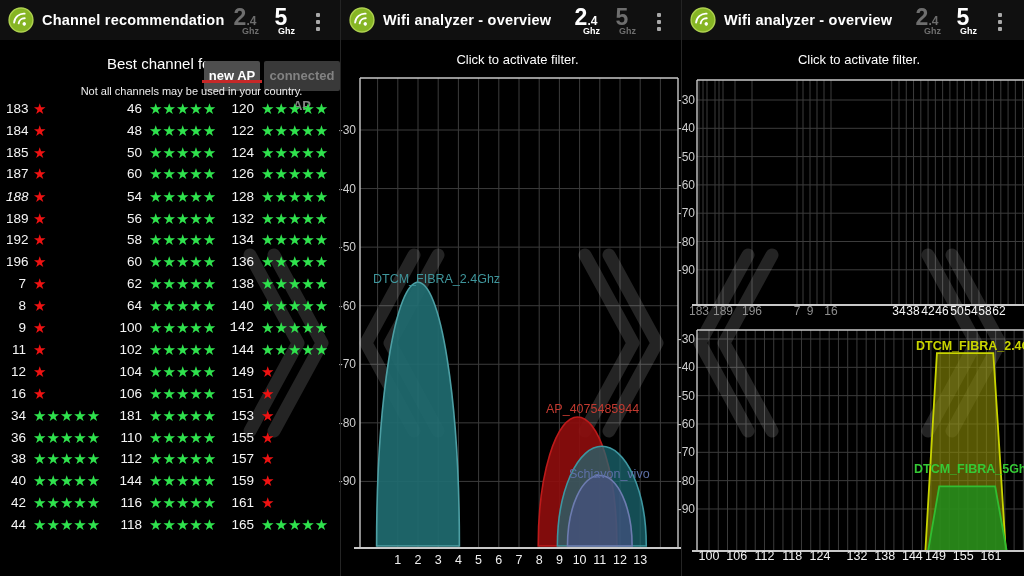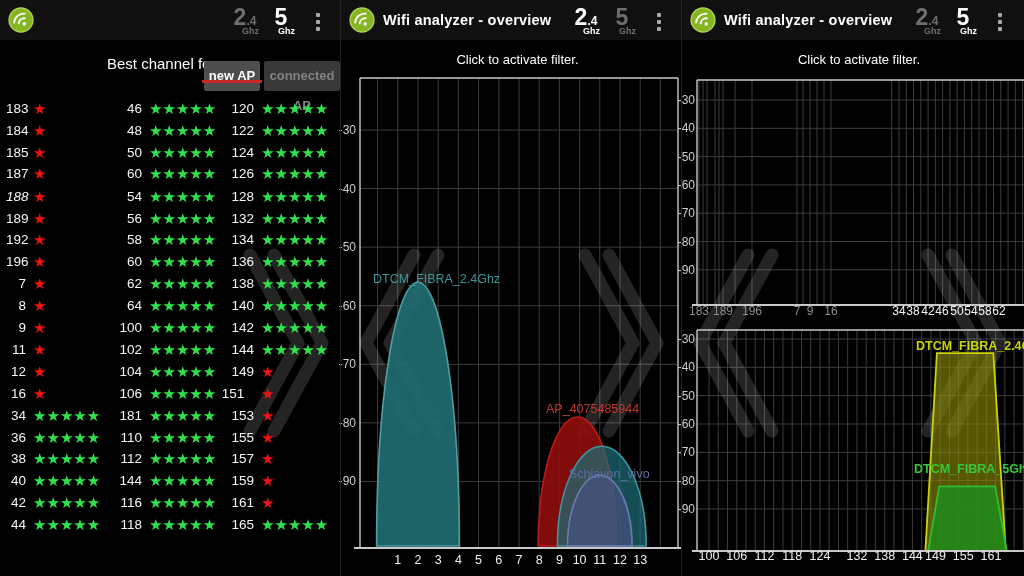--- a/index.html
+++ b/index.html
@@ -246,38 +246,40 @@
     <div class="app-header">
       <svg class="logo" viewBox="0 0 36 36">
         <circle cx="18" cy="18" r="16.5" fill="#86b524"></circle>
         <circle cx="18" cy="18" r="16.5" fill="none" stroke="#aed14f" stroke-width="2"></circle>
         <g transform="rotate(-40 18 18)" stroke="#fff" fill="none" stroke-linecap="round">
           <circle cx="18" cy="25" r="2.4" fill="#fff" stroke="none"></circle>
           <path d="M12.5 19.5 A8 8 0 0 1 23.5 19.5" stroke-width="2.6"></path>
           <path d="M8.5 14.5 A13.5 13.5 0 0 1 27.5 14.5" stroke-width="2.6"></path>
         </g>
       </svg>
+      <span class="app-title">Channel recommendation</span>
       <div class="band band-24">
         <span class="bnum">2</span><span class="bsub">.4</span>
         <div class="bunit">Ghz</div>
       </div>
       <div class="band band-5 active">
         <span class="bnum">5</span>
         <div class="bunit">Ghz</div>
       </div>
       <div class="menu-dots">
         <div class="dot"></div>
         <div class="dot"></div>
         <div class="dot"></div>
       </div>
     </div>
     <span class="best-label">Best channel for</span>
     <div class="btn" id="btn-new">new AP</div>
     <div id="btn-new-underline"></div>
     <div class="btn" id="btn-connected">connected AP</div>
+    <div class="country-note">Not all channels may be used in your country.</div>
     <div id="rec-table">
         <div class="rec-row" style="top: 0px;">
           <span class="ch-num" style="left: 0px; width: 20px;">183</span>
           <span class="stars red" style="left: 27px;">★</span>
           <span class="ch-num" style="left: 94px; width: 42px;">46</span>
           <span class="stars green" style="left: 143px;">★★★★★</span>
           <span class="ch-num" style="left: 206px; width: 42px;">120</span>
           <span class="stars green" style="left: 255px;">★★★★★</span>
         </div>
         <div class="rec-row" style="top: 21.9px;">
@@ -350,21 +352,21 @@
           <span class="ch-num" style="left: 94px; width: 42px;">64</span>
           <span class="stars green" style="left: 143px;">★★★★★</span>
           <span class="ch-num" style="left: 206px; width: 42px;">140</span>
           <span class="stars green" style="left: 255px;">★★★★★</span>
         </div>
         <div class="rec-row" style="top: 219px;">
           <span class="ch-num" style="left: 0px; width: 20px;">9</span>
           <span class="stars red" style="left: 27px;">★</span>
           <span class="ch-num" style="left: 94px; width: 42px;">100</span>
           <span class="stars green" style="left: 143px;">★★★★★</span>
-          <span class="ch-num" style="left: 206px; width: 42px;">142</span>
+          <span class="ch-num" style="left: 206px; width: 42px; font-family: Liberation Mono, monospace;">142</span>
           <span class="stars green" style="left: 255px;">★★★★★</span>
         </div>
         <div class="rec-row" style="top: 240.9px;">
           <span class="ch-num" style="left: 0px; width: 20px;">11</span>
           <span class="stars red" style="left: 27px;">★</span>
           <span class="ch-num" style="left: 94px; width: 42px;">102</span>
           <span class="stars green" style="left: 143px;">★★★★★</span>
           <span class="ch-num" style="left: 206px; width: 42px;">144</span>
           <span class="stars green" style="left: 255px;">★★★★★</span>
         </div>
@@ -374,21 +376,21 @@
           <span class="ch-num" style="left: 94px; width: 42px;">104</span>
           <span class="stars green" style="left: 143px;">★★★★★</span>
           <span class="ch-num" style="left: 206px; width: 42px;">149</span>
           <span class="stars red" style="left: 255px;">★</span>
         </div>
         <div class="rec-row" style="top: 284.7px;">
           <span class="ch-num" style="left: 0px; width: 20px;">16</span>
           <span class="stars red" style="left: 27px;">★</span>
           <span class="ch-num" style="left: 94px; width: 42px;">106</span>
           <span class="stars green" style="left: 143px;">★★★★★</span>
-          <span class="ch-num" style="left: 206px; width: 42px; text-align: center;">151</span>
+          <span class="ch-num" style="left: 206px; width: 42px;">151</span>
           <span class="stars red" style="left: 255px;">★</span>
         </div>
         <div class="rec-row" style="top: 306.6px;">
           <span class="ch-num" style="left: 0px; width: 20px;">34</span>
           <span class="stars green" style="left: 27px;">★★★★★</span>
           <span class="ch-num" style="left: 94px; width: 42px;">181</span>
           <span class="stars green" style="left: 143px;">★★★★★</span>
           <span class="ch-num" style="left: 206px; width: 42px;">153</span>
           <span class="stars red" style="left: 255px;">★</span>
         </div>

